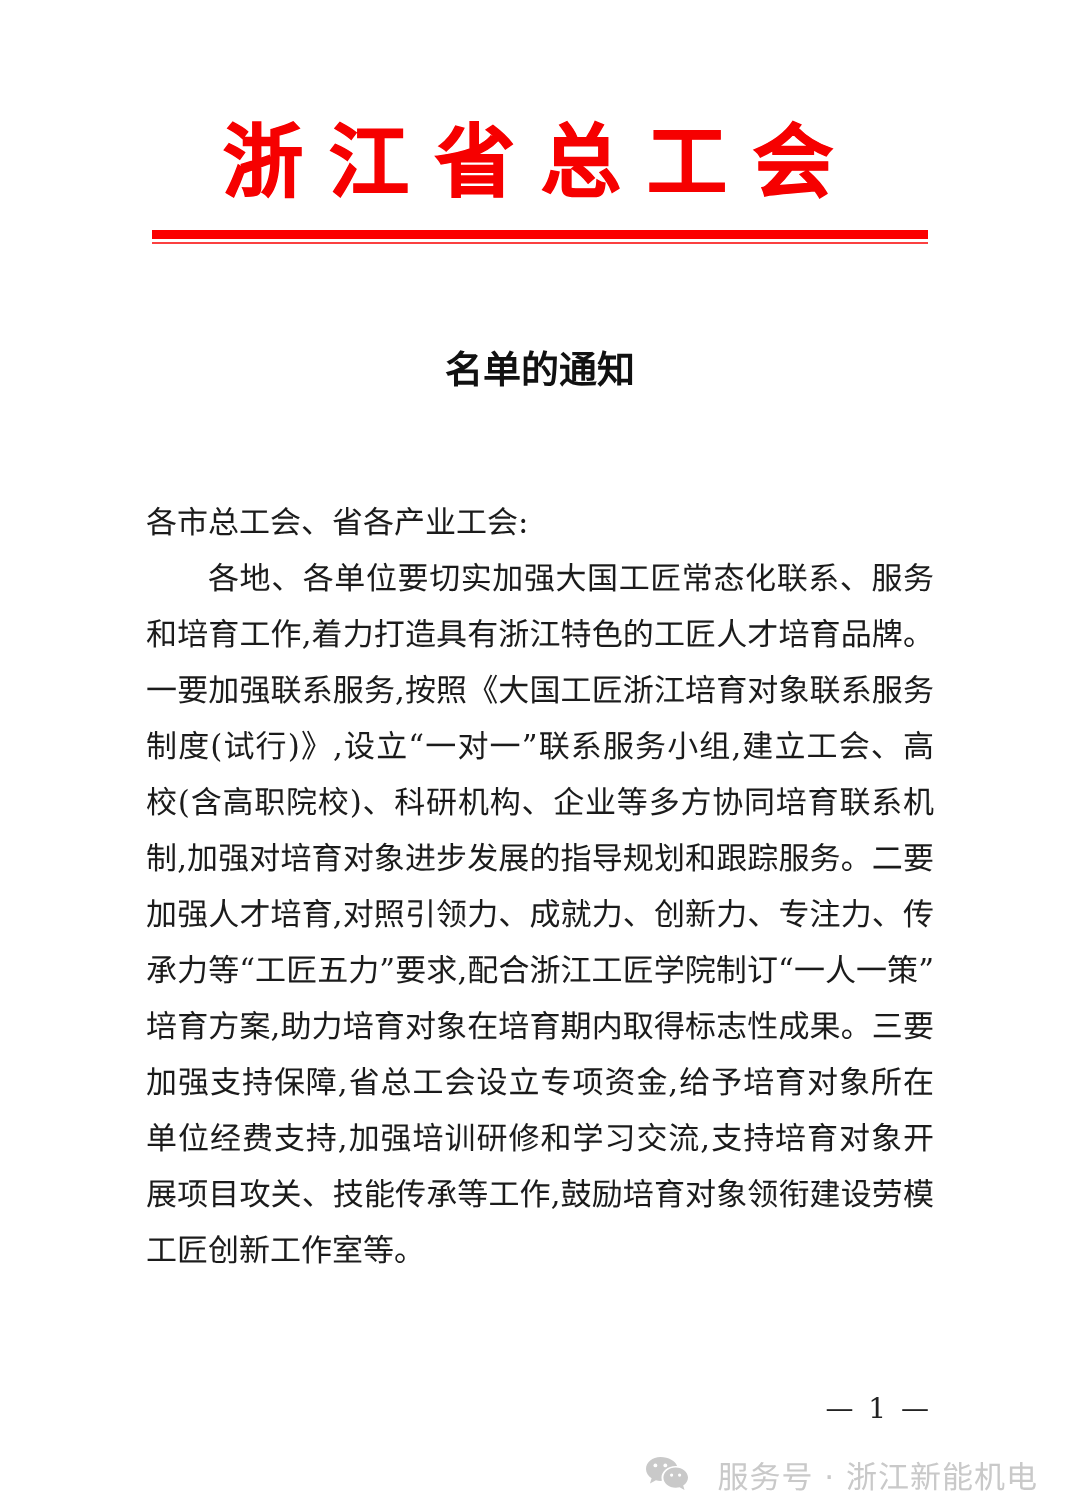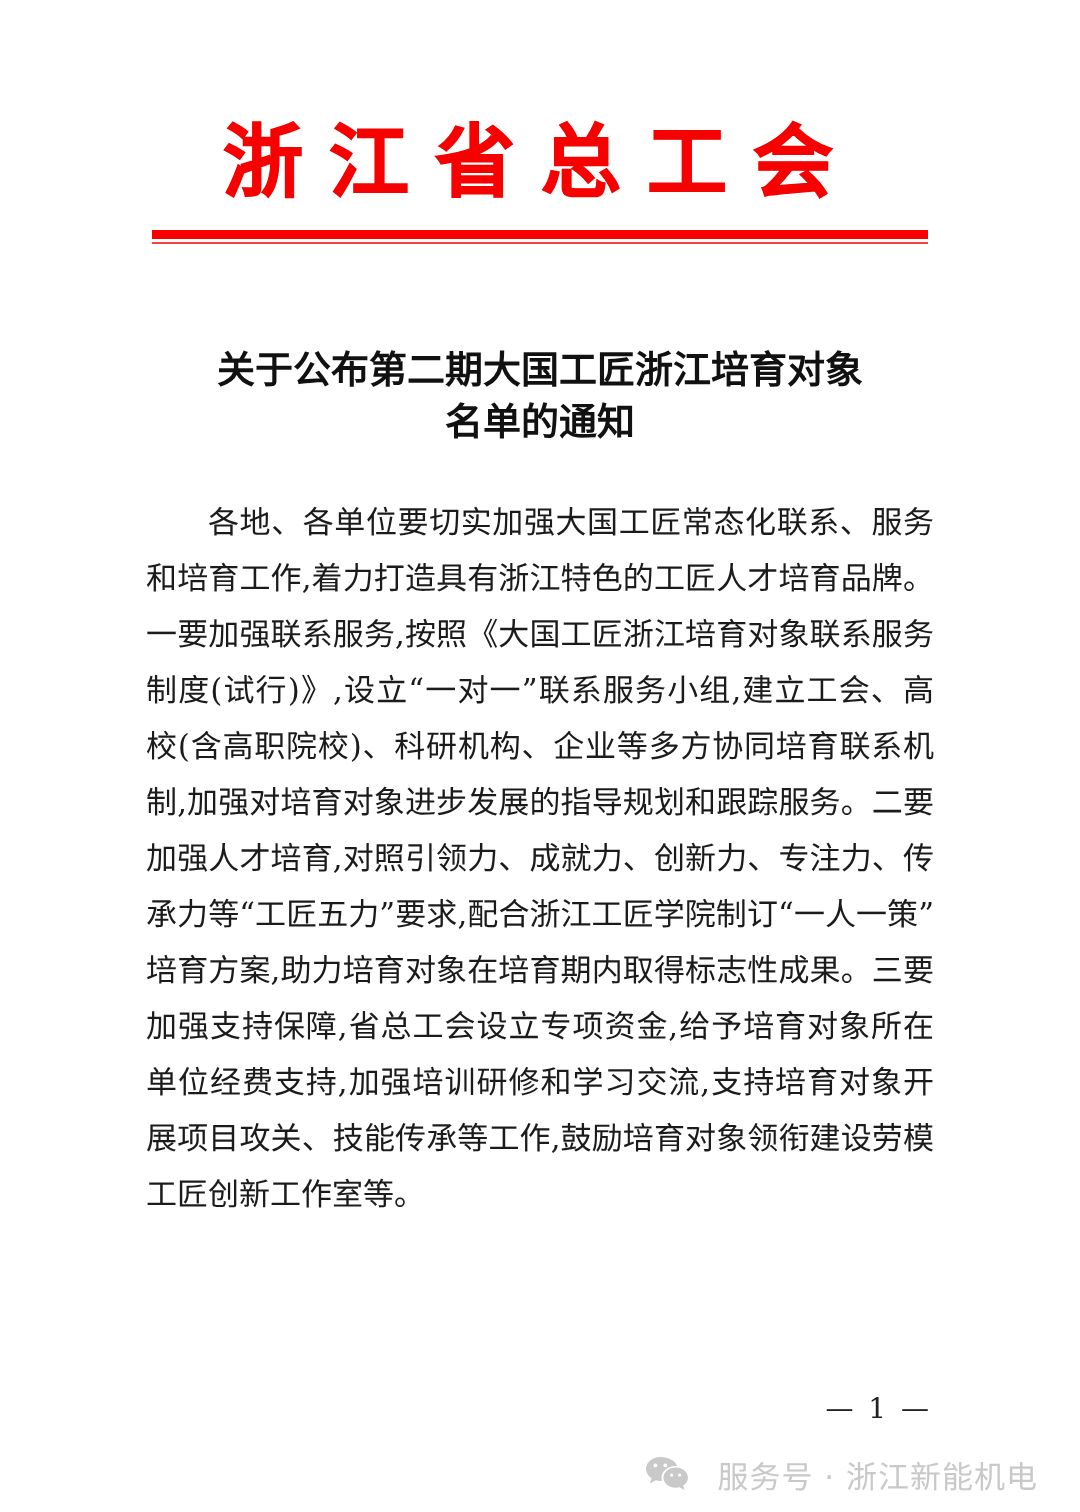--- a/index.html
+++ b/index.html
@@ -142,25 +142,25 @@
 <div id="letterhead">
   <div id="org-title">浙江省总工会</div>
   <div id="letterhead-rule">
     <div class="bar-thick"></div>
     <div class="bar-gap"></div>
     <div class="bar-thin"></div>
   </div>
 </div>
 
 <div id="doc-title">
-  <div>关于公布第二期大国工匠浙江培育对象</div>
   <div>名单的通知</div>
 </div>
 
 <div id="doc-body">
+  <p class="salutation">各市总工会、省各产业工会:</p>
   <p class="para">各地、各单位要切实加强大国工匠常态化联系、服务和培育工作,着力打造具有浙江特色的工匠人才培育品牌。一要加强联系服务,按照《大国工匠浙江培育对象联系服务制度(试行)》,设立“一对一”联系服务小组,建立工会、高校(含高职院校)、科研机构、企业等多方协同培育联系机制,加强对培育对象进步发展的指导规划和跟踪服务。二要加强人才培育,对照引领力、成就力、创新力、专注力、传承力等“工匠五力”要求,配合浙江工匠学院制订“一人一策”培育方案,助力培育对象在培育期内取得标志性成果。三要加强支持保障,省总工会设立专项资金,给予培育对象所在单位经费支持,加强培训研修和学习交流,支持培育对象开展项目攻关、技能传承等工作,鼓励培育对象领衔建设劳模工匠创新工作室等。</p>
 </div>
 
 <div id="page-number">— 1 —</div>
 
 <div id="footer-watermark">
   <svg class="wechat-icon" viewBox="0 0 44 40">
     <path d="M15.5 2C7.5 2 1 7.3 1 13.9c0 3.8 2.2 7.2 5.6 9.4L5 28.4l5.9-3.1c1.5 .4 3 .6 4.6 .6 .5 0 1 0 1.5-.1-.3-1-.5-2-.5-3.1 0-6.5 6.3-11.7 14.1-11.7 .5 0 1 0 1.5 .1C30.6 6 23.7 2 15.5 2z" fill="#c9c9c9"></path>
     <circle cx="10.4" cy="10.4" r="1.9" fill="#ffffff"></circle>
     <circle cx="20.3" cy="10.4" r="1.9" fill="#ffffff"></circle>

